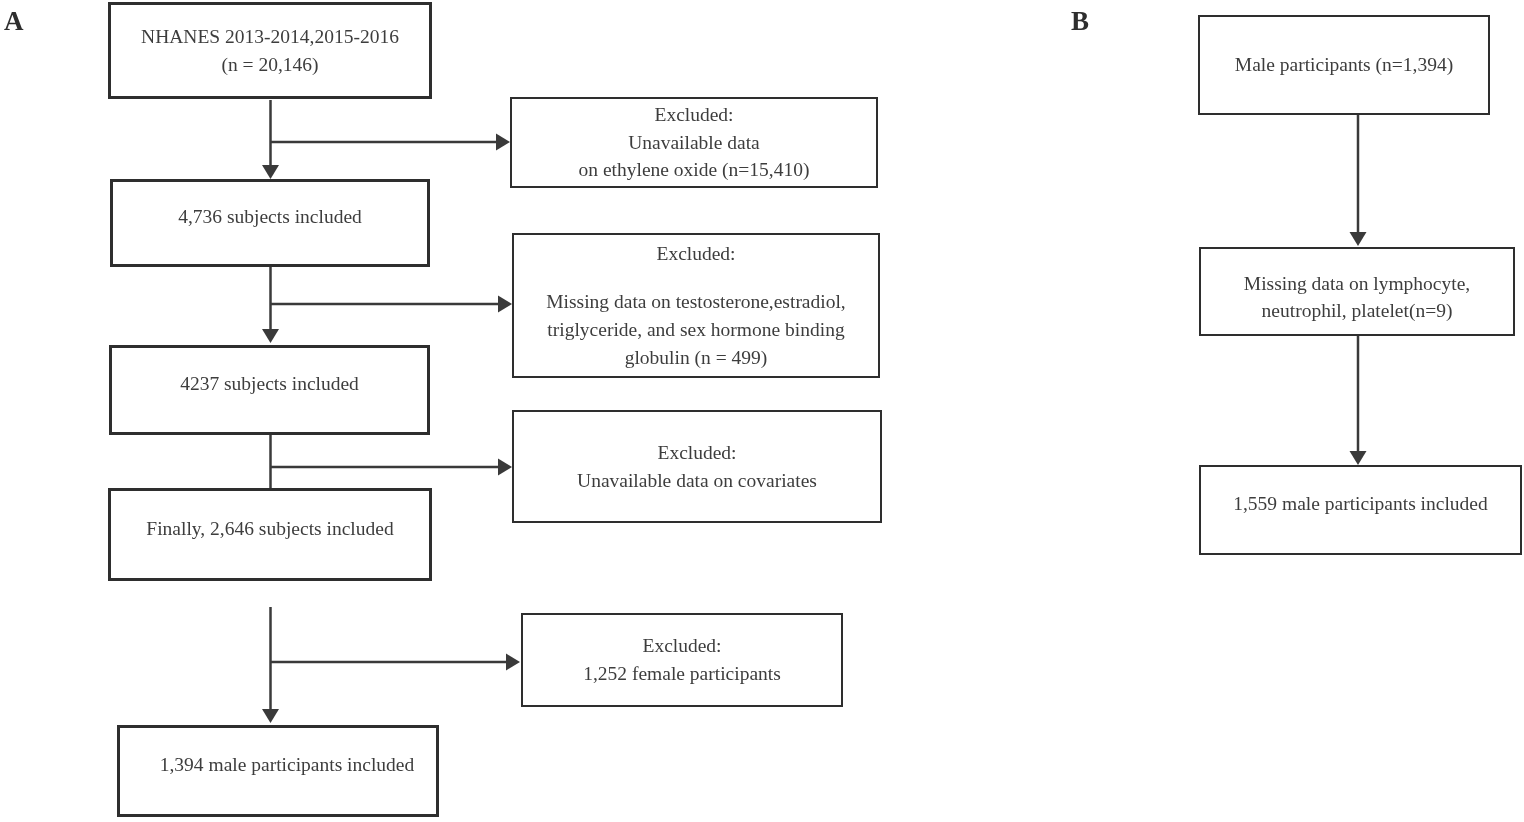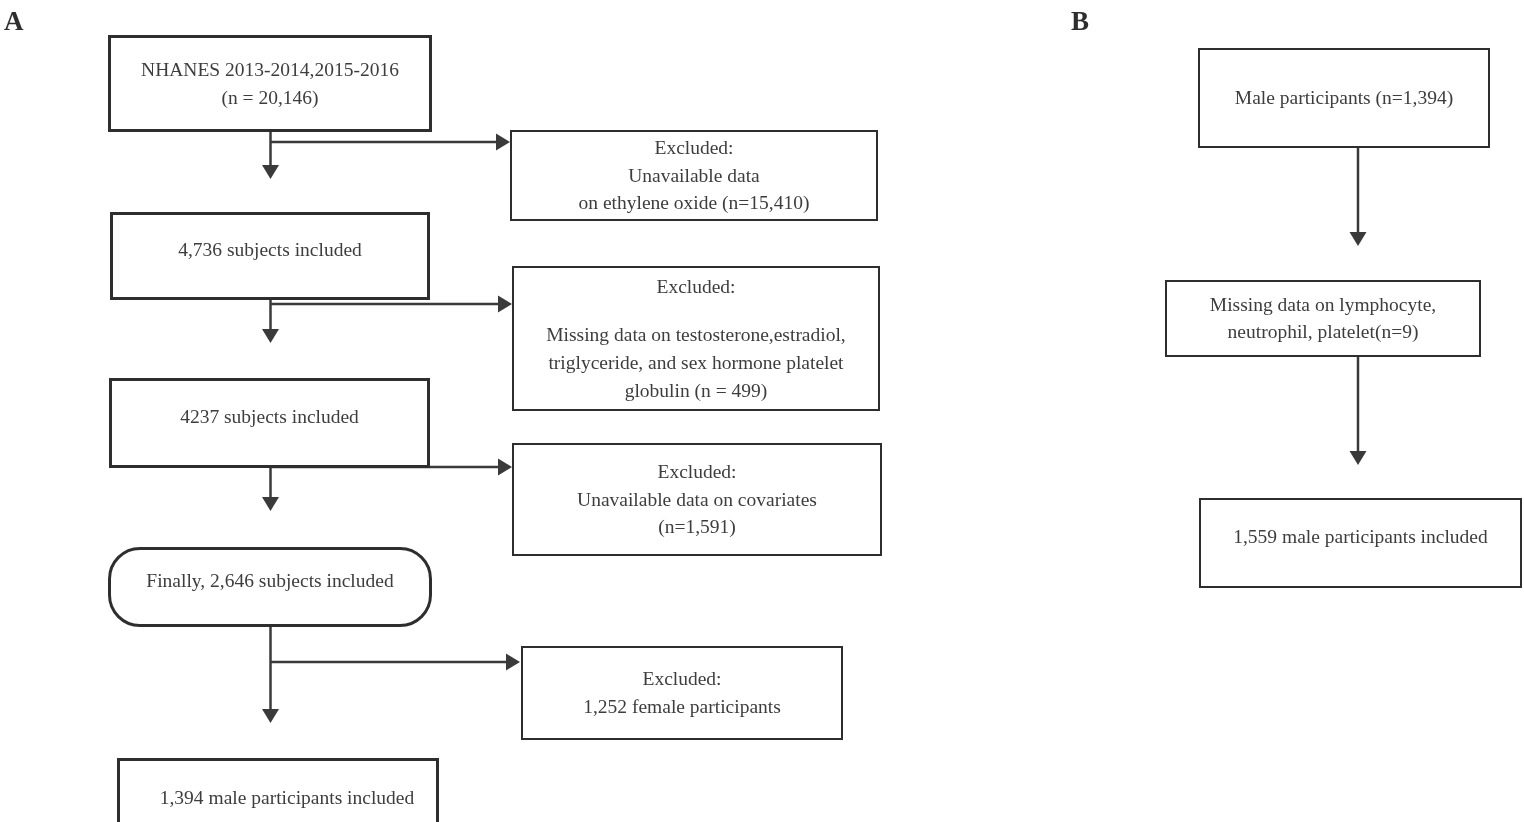--- a/index.html
+++ b/index.html
@@ -36,21 +36,20 @@
     display: flex;
     flex-direction: column;
     align-items: center;
     justify-content: center;
     text-align: center;
     font-size: 19.5px;
     line-height: 1.42;
     color: #3d3d3d;
     box-sizing: border-box;
     padding: 2px 6px;
-    margin-top: 33px;
   }
   .node.thick { border-width: 3px; }
   .node.low { justify-content: center; padding-bottom: 14px; }
   .node.low-sm { justify-content: flex-end; padding-bottom: 9px; }
   .node.gap-after-first .line:first-child { margin-bottom: 21px; }
   .line { width: 100%; }
 </style>
 </head>
 <body>
 
@@ -95,57 +94,56 @@
   </div>
 
   <div class="node thick low" style="left:110px; top:179px; width:320px; height:88px;">
     <div class="line">4,736 subjects included</div>
   </div>
 
   <div class="node thick low" style="left:109px; top:345px; width:321px; height:90px;">
     <div class="line">4237 subjects included</div>
   </div>
 
-  <div class="node thick low" style="left:108px; top:514px; width:324px; height:80px;border-radius:32px;">
+  <div class="node thick low" style="left:108px; top:488px; width:324px; height:93px;">
     <div class="line">Finally, 2,646 subjects included</div>
   </div>
 
   <div class="node thick low" style="left:117px; top:725px; width:322px; height:92px;padding-left:24px;">
     <div class="line">1,394 male participants included</div>
   </div>
 
   <div class="node" style="left:510px; top:97px; width:368px; height:91px;">
     <div class="line">Excluded:</div>
     <div class="line">Unavailable data</div>
     <div class="line">on ethylene oxide (n=15,410)</div>
   </div>
 
   <div class="node gap-after-first" style="left:512px; top:233px; width:368px; height:145px;">
     <div class="line">Excluded:</div>
     <div class="line">Missing data on testosterone,estradiol,</div>
-    <div class="line">triglyceride, and sex hormone platelet</div>
+    <div class="line">triglyceride, and sex hormone binding</div>
     <div class="line">globulin (n = 499)</div>
   </div>
 
   <div class="node" style="left:512px; top:410px; width:370px; height:113px;">
     <div class="line">Excluded:</div>
     <div class="line">Unavailable data on covariates</div>
-    <div class="line">(n=1,591)</div>
   </div>
 
   <div class="node" style="left:521px; top:613px; width:322px; height:94px;">
     <div class="line">Excluded:</div>
     <div class="line">1,252 female participants</div>
   </div>
 
   <div class="node" style="left:1198px; top:15px; width:292px; height:100px;">
     <div class="line">Male participants (n=1,394)</div>
   </div>
 
-  <div class="node low-sm" style="left:1165px; top:247px; width:316px; height:77px;text-align:center;">
+  <div class="node low-sm" style="left:1199px; top:247px; width:316px; height:89px;text-align:center;">
     <div class="line">Missing data on lymphocyte,</div>
     <div class="line">neutrophil, platelet(n=9)</div>
   </div>
 
   <div class="node low" style="left:1199px; top:465px; width:323px; height:90px;">
     <div class="line">1,559 male participants included</div>
   </div>
 
 </div>
 

